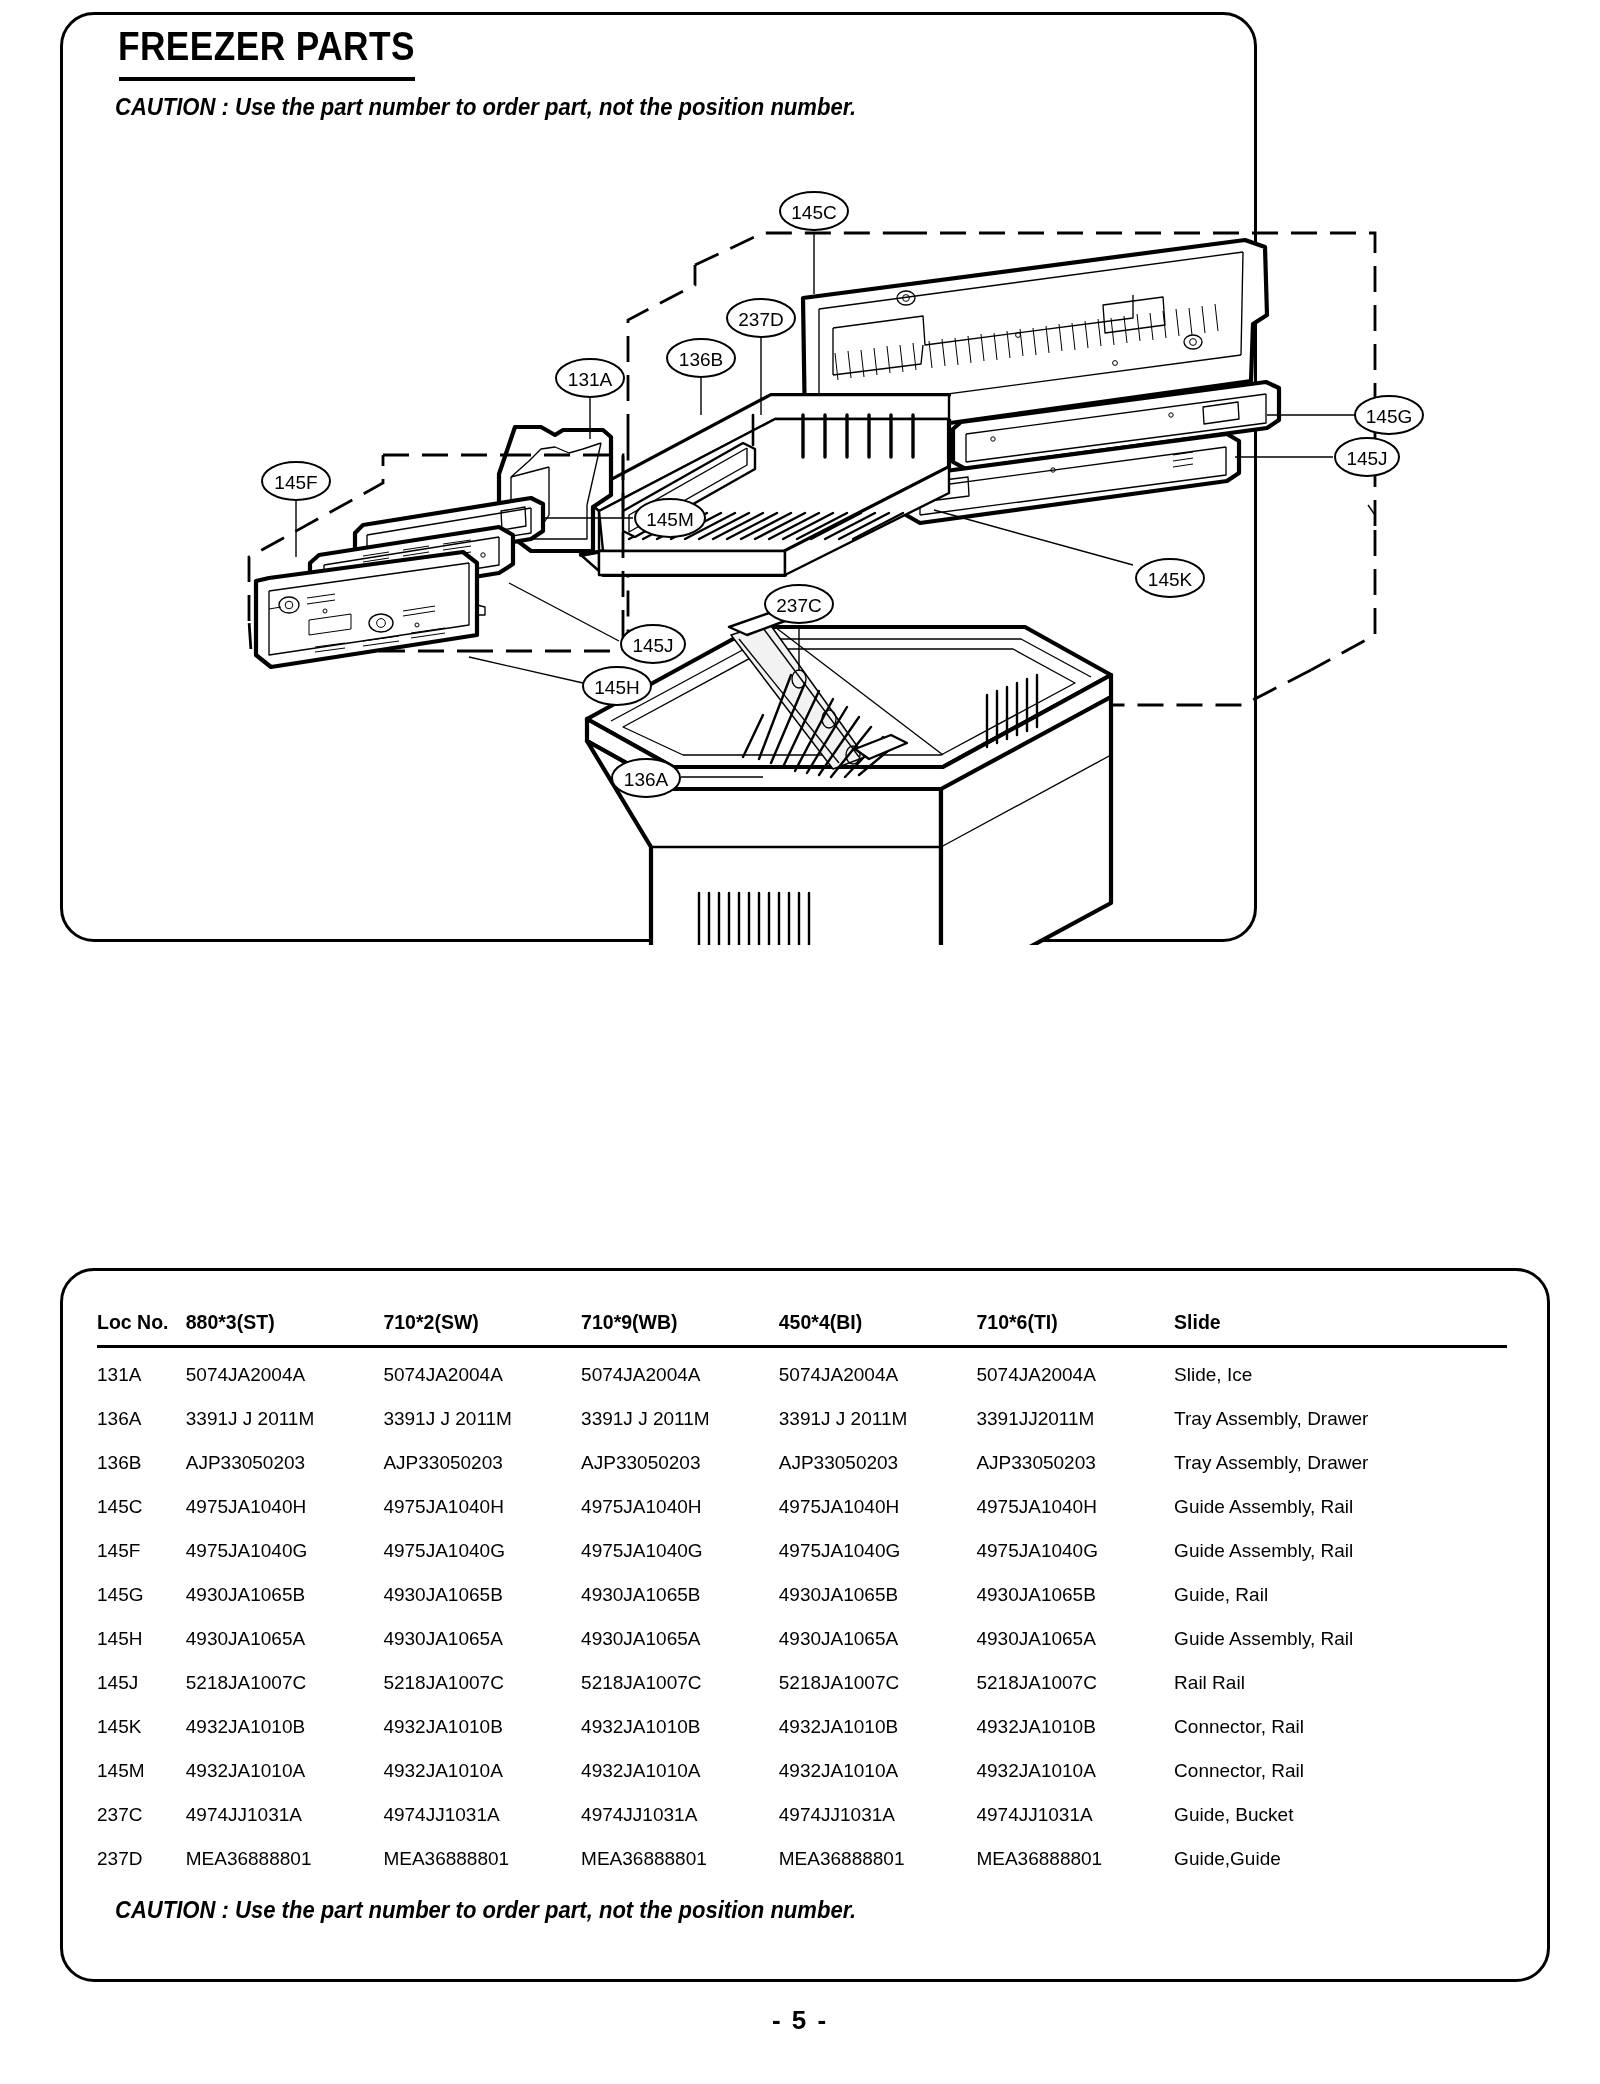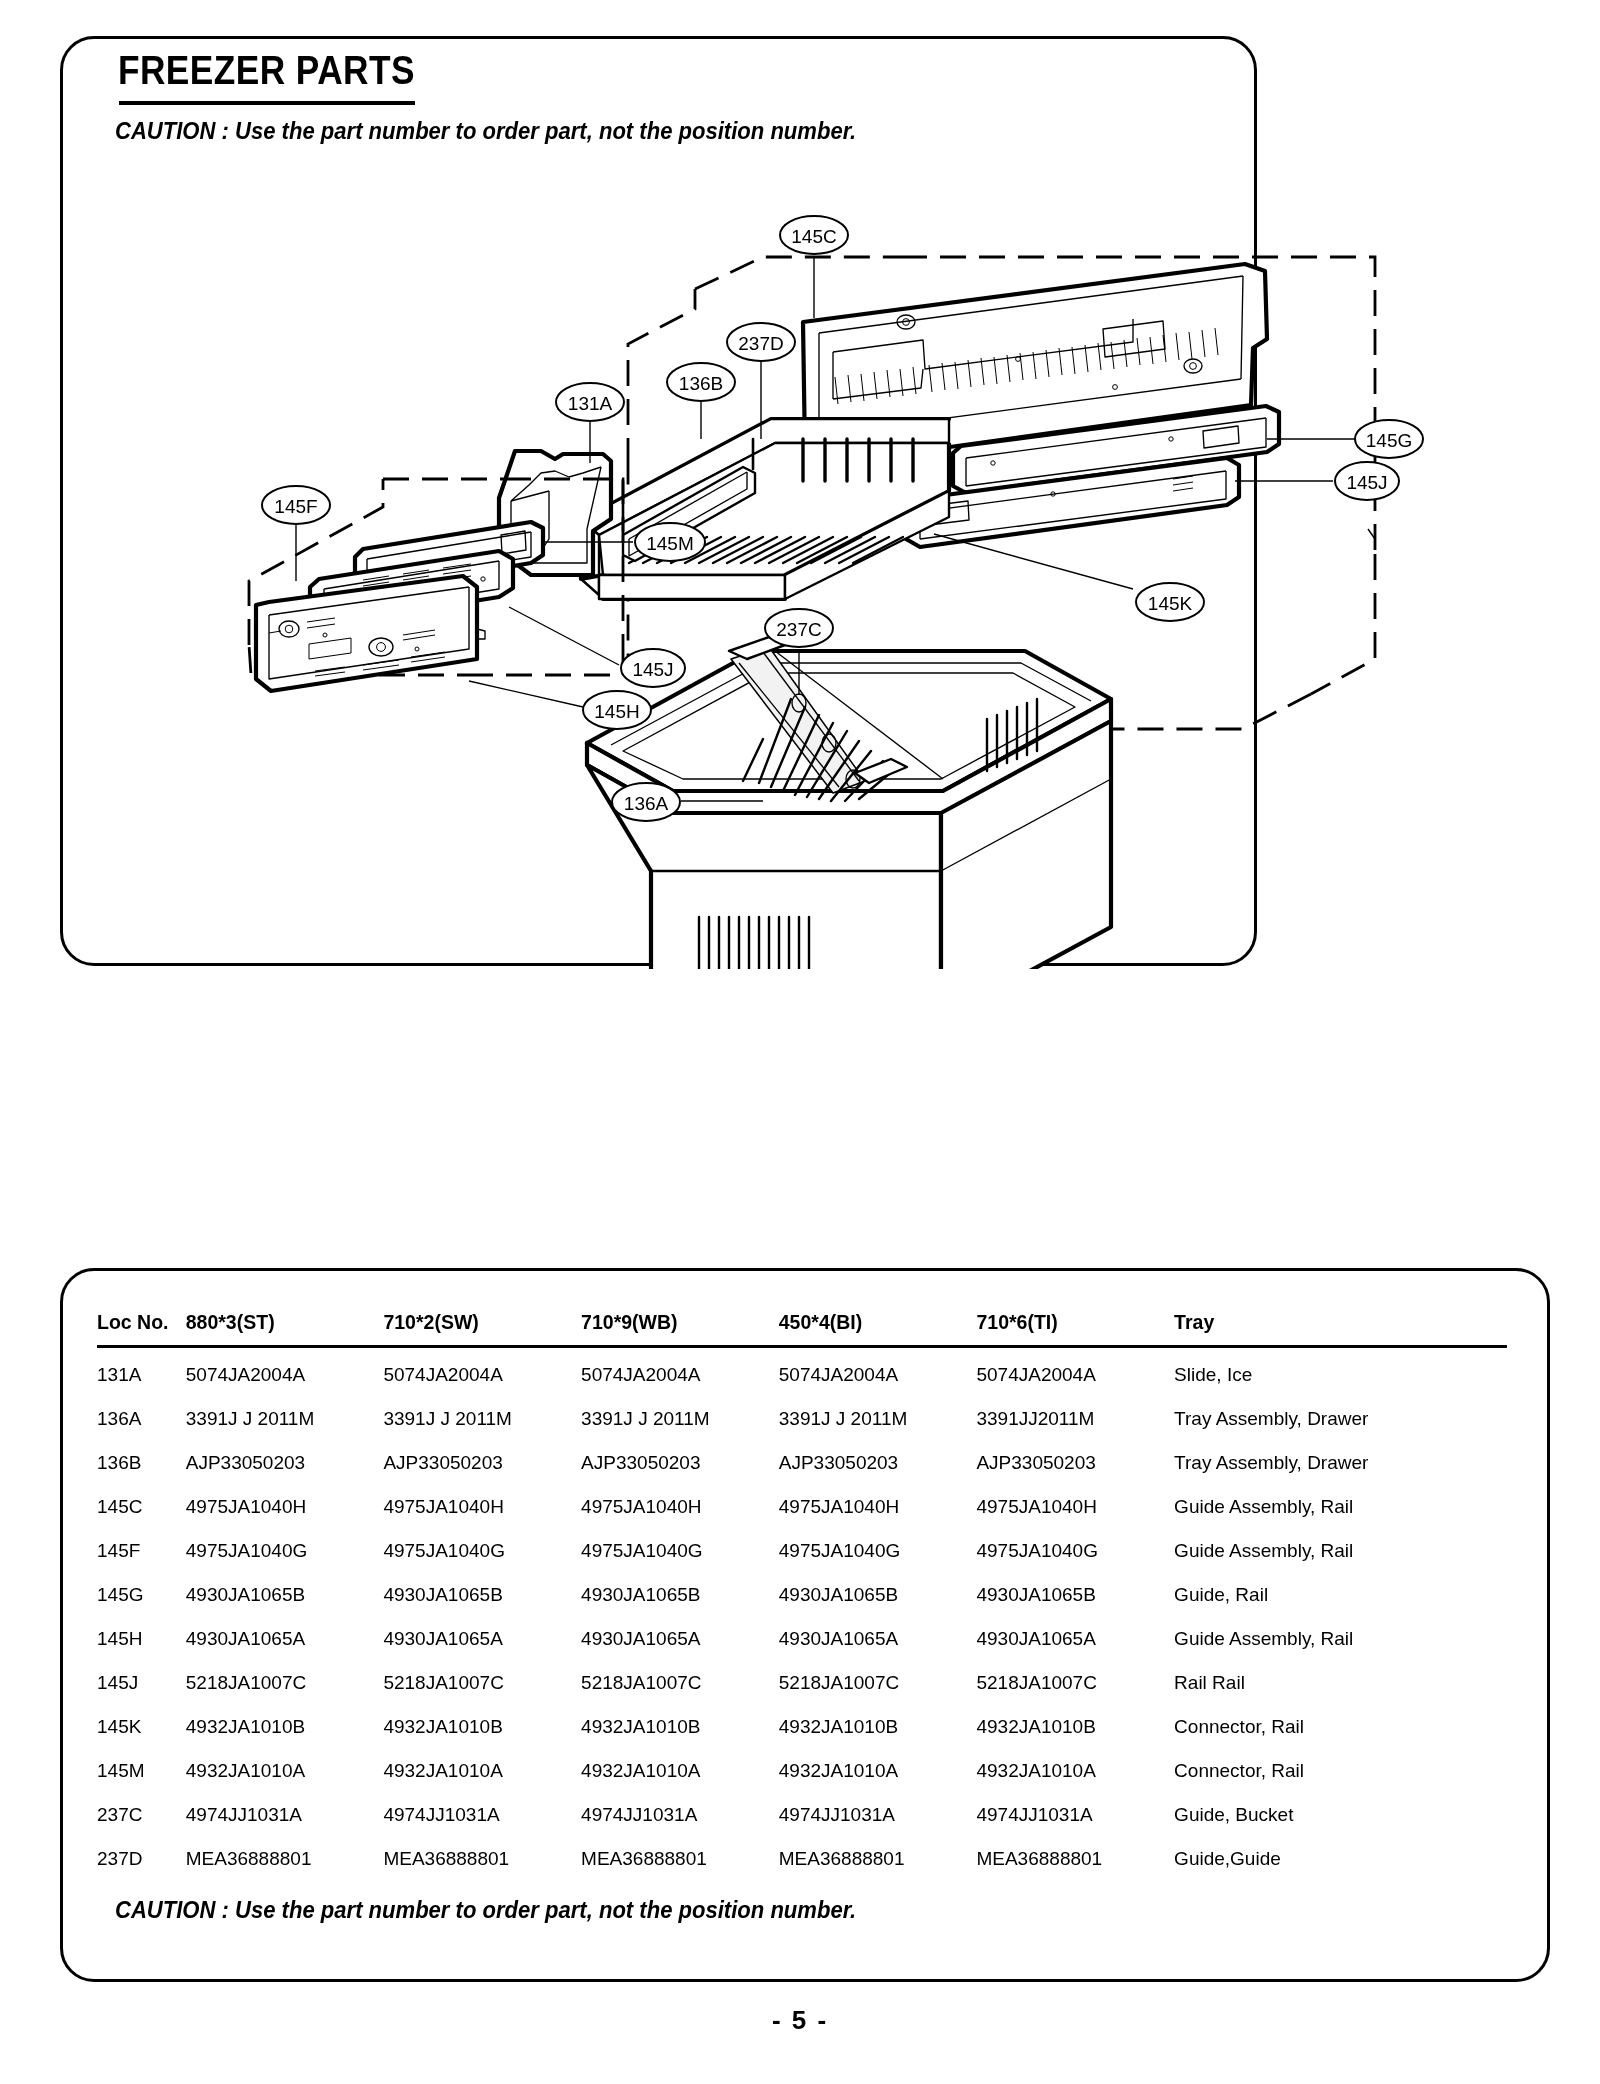--- a/index.html
+++ b/index.html
@@ -19,21 +19,21 @@
   
   .panel {
     position: absolute;
     border: 3px solid #000;
     border-radius: 34px;
     background: #fff;
     box-sizing: border-box;
   }
   #diagram-panel {
     left: 60px;
-    top: 36px;
+    top: 12px;
     width: 1197px;
     height: 930px;
   }
   #parts-panel {
     left: 60px;
     top: 1268px;
     width: 1490px;
     height: 714px;
   }
 
@@ -609,21 +609,21 @@
 <div class="panel" id="parts-panel">
   <table id="parts-table">
     <thead>
       <tr>
         <th class="c-loc">Loc No.</th>
         <th class="c-pn">880*3(ST)</th>
         <th class="c-pn">710*2(SW)</th>
         <th class="c-pn">710*9(WB)</th>
         <th class="c-pn">450*4(BI)</th>
         <th class="c-pn">710*6(TI)</th>
-        <th class="c-desc">Tray</th>
+        <th class="c-desc">Slide</th>
       </tr>
     </thead>
     <tbody id="parts-tbody">
         <tr>
           <td class="c-loc">131A</td>
           <td class="c-pn">5074JA2004A</td>
           <td class="c-pn">5074JA2004A</td>
           <td class="c-pn">5074JA2004A</td>
           <td class="c-pn">5074JA2004A</td>
           <td class="c-pn">5074JA2004A</td>

